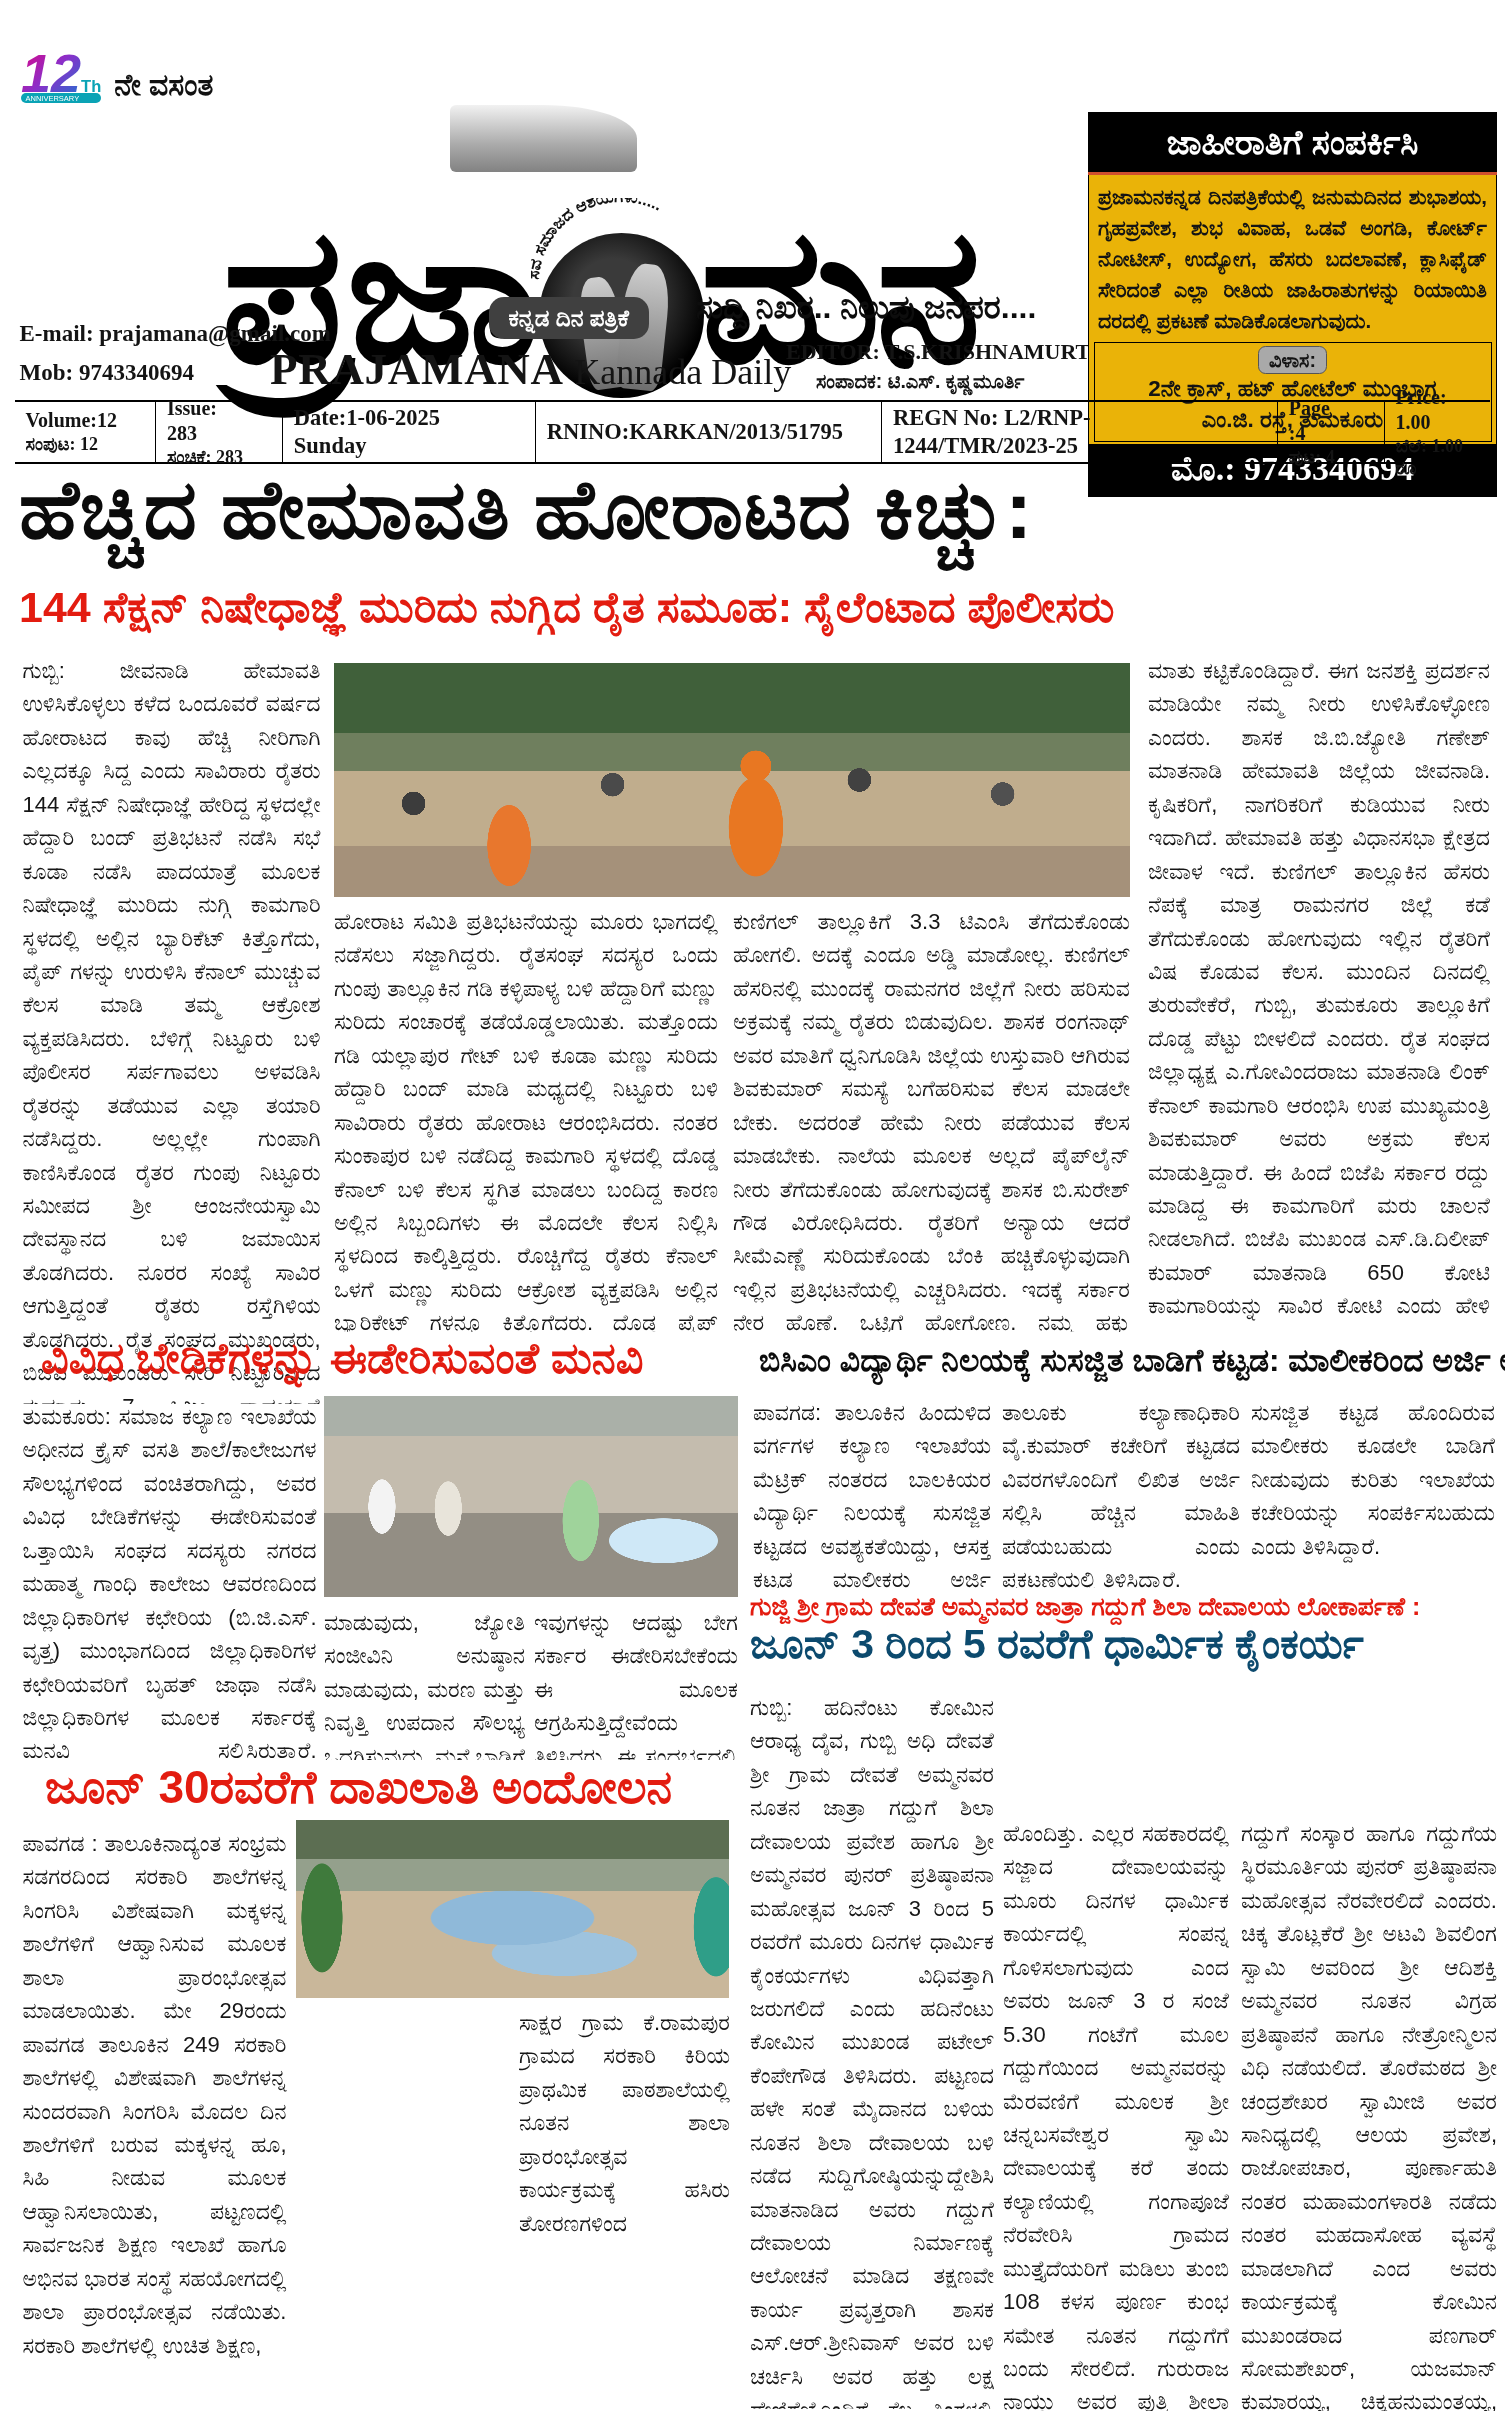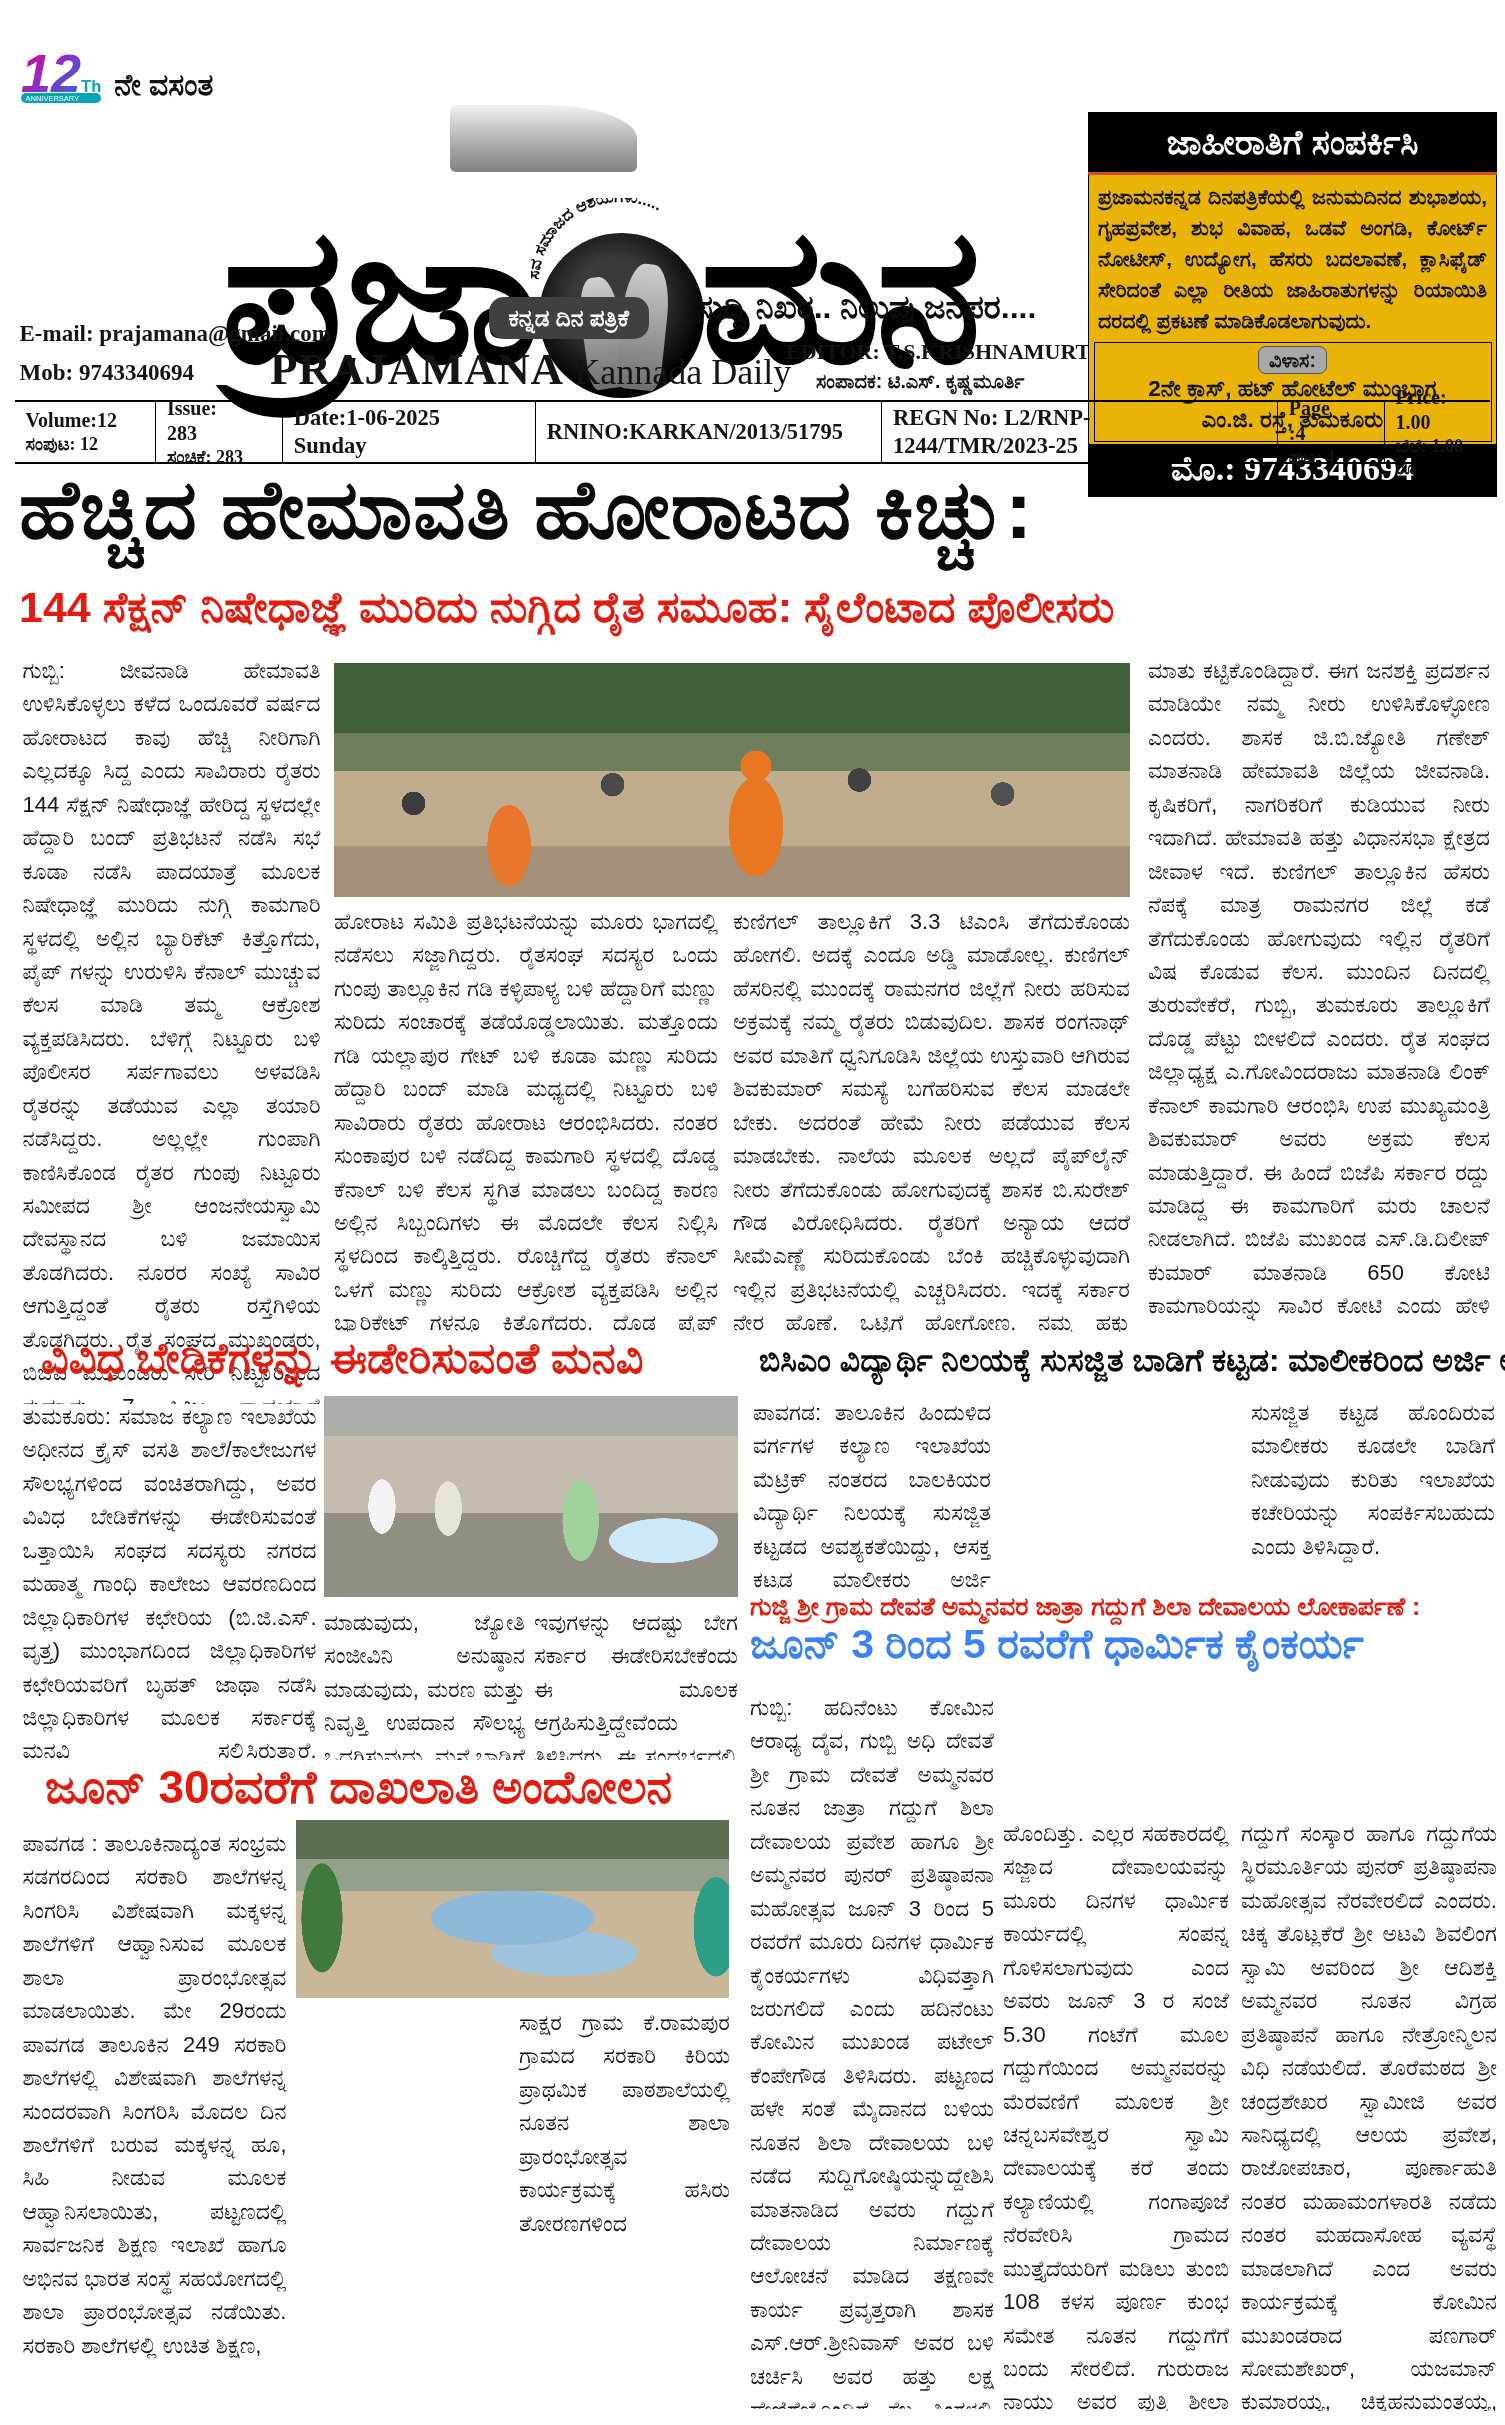--- a/index.html
+++ b/index.html
@@ -92,21 +92,21 @@
         radial-gradient(ellipse 22.5px 45px at 30% 56%,#e8e4da 0 60%,rgba(0,0,0,0) 61%),
         linear-gradient(#aab0a8 0 20%,#c4bcae 20% 58%,#938e84 58% 100%);}
   .a2ba{left:324px;top:1606px;width:201px;height:154px;}
   .a2bb{left:534px;top:1606px;width:204px;height:154px;}
   
   .a3c1{left:753px;top:1396px;width:238px;height:192px;}
   .a3c2{left:1002px;top:1396px;width:238px;height:192px;}
   .a3c3{left:1251px;top:1396px;width:244px;height:192px;}
   
   .a4hr{left:750px;top:1592px;width:753px;font-size:25px;white-space:nowrap;}
-  .a4hb{left:750px;top:1621px;width:712px;font-size:41px;font-weight:bold;color:#3b82f6;white-space:nowrap;}
+  .a4hb{left:750px;top:1621px;width:712px;font-size:41px;font-weight:bold;color:#0c4a6e;white-space:nowrap;}
   .a4c1{left:750px;top:1691px;width:244px;height:718px;}
   .photo3{left:1003px;top:1696px;width:459px;height:114px;
       background:
         radial-gradient(ellipse 19.5px 30px at 12% 55%,#f5f5f0 0 60%,rgba(0,0,0,0) 61%),
         radial-gradient(ellipse 19.5px 30px at 30% 52%,#ececе2 0 60%,rgba(0,0,0,0) 61%),
         radial-gradient(ellipse 19.5px 30px at 55% 50%,#f2efe6 0 60%,rgba(0,0,0,0) 61%),
         radial-gradient(ellipse 19.5px 30px at 88% 55%,#3f5d73 0 60%,rgba(0,0,0,0) 61%),
         linear-gradient(#d9d3c3 0 58%,#e3b9be 58% 82%,#b7b1a3 82% 100%);}
   .a4c2{left:1003px;top:1817px;width:226px;height:594px;}
   .a4c3{left:1241px;top:1817px;width:256px;height:594px;}
@@ -212,20 +212,21 @@
 
   <div class="abs h2-red red-head">ವಿವಿಧ ಬೇಡಿಕೆಗಳನ್ನು ಈಡೇರಿಸುವಂತೆ ಮನವಿ</div>
   <div class="abs h3-blk">ಬಿಸಿಎಂ ವಿದ್ಯಾರ್ಥಿ ನಿಲಯಕ್ಕೆ ಸುಸಜ್ಜಿತ ಬಾಡಿಗೆ ಕಟ್ಟಡ: ಮಾಲೀಕರಿಂದ ಅರ್ಜಿ ಆಹ್ವಾನ</div>
 
   <div class="abs col a2c1">ತುಮಕೂರು: ಸಮಾಜ ಕಲ್ಯಾಣ ಇಲಾಖೆಯ ಅಧೀನದ ಕ್ರೈಸ್ ವಸತಿ ಶಾಲೆ/ಕಾಲೇಜುಗಳ ಸೌಲಭ್ಯಗಳಿಂದ ವಂಚಿತರಾಗಿದ್ದು, ಅವರ ವಿವಿಧ ಬೇಡಿಕೆಗಳನ್ನು ಈಡೇರಿಸುವಂತೆ ಒತ್ತಾಯಿಸಿ ಸಂಘದ ಸದಸ್ಯರು ನಗರದ ಮಹಾತ್ಮ ಗಾಂಧಿ ಕಾಲೇಜು ಆವರಣದಿಂದ ಜಿಲ್ಲಾಧಿಕಾರಿಗಳ ಕಛೇರಿಯ (ಬಿ.ಜಿ.ಎಸ್. ವೃತ್ತ) ಮುಂಭಾಗದಿಂದ ಜಿಲ್ಲಾಧಿಕಾರಿಗಳ ಕಛೇರಿಯವರಿಗೆ ಬೃಹತ್ ಜಾಥಾ ನಡೆಸಿ ಜಿಲ್ಲಾಧಿಕಾರಿಗಳ ಮೂಲಕ ಸರ್ಕಾರಕ್ಕೆ ಮನವಿ ಸಲ್ಲಿಸಿರುತ್ತಾರೆ. ಪ್ರತಿಭಟನೆಯನ್ನುದ್ದೇಶಿಸಿ ವಸತಿ ಶಾಲೆಗಳ ಸಂಘದ ತುಮಕೂರು ಜಿಲ್ಲಾಧ್ಯಕ್ಷರಾದ ಜನಾರ್ಧನ್‌ರವರು ಮಾತನಾಡಿ ಸರ್ಕಾರಕ್ಕೆ ವಸತಿ ಶಿಕ್ಷಣ ನಿರ್ದೇಶನಾಲಯ ರಚನೆ</div>
   <div class="abs photo photo2"></div>
   <div class="abs col a2ba">ಮಾಡುವುದು, ಜ್ಯೋತಿ ಸಂಜೀವಿನಿ ಅನುಷ್ಠಾನ ಮಾಡುವುದು, ಮರಣ ಮತ್ತು ನಿವೃತ್ತಿ ಉಪದಾನ ಸೌಲಭ್ಯ ಒದಗಿಸುವುದು, ಮನೆ ಬಾಡಿಗೆ ಕಡಿತದಿಂದ ವಿನಾಯಿತಿ ನೀಡುವುದು, 10% ವಿಶೇಷ ಭತ್ಯೆ ಮಂಜೂರಾತಿ ಸೇರಿ ಒಟ್ಟು ಐದು ಪ್ರಮುಖ ಬೇಡಿಕೆಗಳು ನಮ್ಮದಾಗಿದ್ದು,</div>
   <div class="abs col a2bb">ಇವುಗಳನ್ನು ಆದಷ್ಟು ಬೇಗ ಸರ್ಕಾರ ಈಡೇರಿಸಬೇಕೆಂದು ಈ ಮೂಲಕ ಆಗ್ರಹಿಸುತ್ತಿದ್ದೇವೆಂದು ತಿಳಿಸಿದರು. ಈ ಸಂದರ್ಭದಲ್ಲಿ ಜಿಲ್ಲಾಧ್ಯಕ್ಷರಾದ ಜಿ.ಎಸ್ ಜನಾರ್ಧನ್ ಗೌರವಾಧ್ಯಕ್ಷರಾದ ಜಿತೇಂದ್ರ ಹಾಗೂ ಸದಸ್ಯರು ಉಪಸ್ಥಿತರಿದ್ದರು.</div>
 
   <div class="abs col a3c1">ಪಾವಗಡ: ತಾಲೂಕಿನ ಹಿಂದುಳಿದ ವರ್ಗಗಳ ಕಲ್ಯಾಣ ಇಲಾಖೆಯ ಮೆಟ್ರಿಕ್ ನಂತರದ ಬಾಲಕಿಯರ ವಿದ್ಯಾರ್ಥಿ ನಿಲಯಕ್ಕೆ ಸುಸಜ್ಜಿತ ಕಟ್ಟಡದ ಅವಶ್ಯಕತೆಯಿದ್ದು, ಆಸಕ್ತ ಕಟ್ಟಡ ಮಾಲೀಕರು ಅರ್ಜಿ ಸಲ್ಲಿಸಬಹುದು.</div>
+  <div class="abs col a3c2">ತಾಲೂಕು ಕಲ್ಯಾಣಾಧಿಕಾರಿ ವೈ.ಕುಮಾರ್ ಕಚೇರಿಗೆ ಕಟ್ಟಡದ ವಿವರಗಳೊಂದಿಗೆ ಲಿಖಿತ ಅರ್ಜಿ ಸಲ್ಲಿಸಿ ಹೆಚ್ಚಿನ ಮಾಹಿತಿ ಪಡೆಯಬಹುದು ಎಂದು ಪ್ರಕಟಣೆಯಲ್ಲಿ ತಿಳಿಸಿದ್ದಾರೆ.</div>
   <div class="abs col a3c3">ಸುಸಜ್ಜಿತ ಕಟ್ಟಡ ಹೊಂದಿರುವ ಮಾಲೀಕರು ಕೂಡಲೇ ಬಾಡಿಗೆ ನೀಡುವುದು ಕುರಿತು ಇಲಾಖೆಯ ಕಚೇರಿಯನ್ನು ಸಂಪರ್ಕಿಸಬಹುದು ಎಂದು ತಿಳಿಸಿದ್ದಾರೆ.</div>
 
   <div class="abs a4hr red-head">ಗುಜ್ಜಿ ಶ್ರೀ ಗ್ರಾಮ ದೇವತೆ ಅಮ್ಮನವರ ಜಾತ್ರಾ ಗದ್ದುಗೆ ಶಿಲಾ ದೇವಾಲಯ ಲೋಕಾರ್ಪಣೆ :</div>
   <div class="abs a4hb">ಜೂನ್ 3 ರಿಂದ 5 ರವರೆಗೆ ಧಾರ್ಮಿಕ ಕೈಂಕರ್ಯ</div>
   <div class="abs col a4c1">ಗುಬ್ಬಿ: ಹದಿನೆಂಟು ಕೋಮಿನ ಆರಾಧ್ಯ ದೈವ, ಗುಬ್ಬಿ ಅಧಿ ದೇವತೆ ಶ್ರೀ ಗ್ರಾಮ ದೇವತೆ ಅಮ್ಮನವರ ನೂತನ ಜಾತ್ರಾ ಗದ್ದುಗೆ ಶಿಲಾ ದೇವಾಲಯ ಪ್ರವೇಶ ಹಾಗೂ ಶ್ರೀ ಅಮ್ಮನವರ ಪುನರ್ ಪ್ರತಿಷ್ಠಾಪನಾ ಮಹೋತ್ಸವ ಜೂನ್ 3 ರಿಂದ 5 ರವರೆಗೆ ಮೂರು ದಿನಗಳ ಧಾರ್ಮಿಕ ಕೈಂಕರ್ಯಗಳು ವಿಧಿವತ್ತಾಗಿ ಜರುಗಲಿದೆ ಎಂದು ಹದಿನೆಂಟು ಕೋಮಿನ ಮುಖಂಡ ಪಟೇಲ್ ಕೆಂಪೇಗೌಡ ತಿಳಿಸಿದರು. ಪಟ್ಟಣದ ಹಳೇ ಸಂತೆ ಮೈದಾನದ ಬಳಿಯ ನೂತನ ಶಿಲಾ ದೇವಾಲಯ ಬಳಿ ನಡೆದ ಸುದ್ದಿಗೋಷ್ಠಿಯನ್ನುದ್ದೇಶಿಸಿ ಮಾತನಾಡಿದ ಅವರು ಗದ್ದುಗೆ ದೇವಾಲಯ ನಿರ್ಮಾಣಕ್ಕೆ ಆಲೋಚನೆ ಮಾಡಿದ ತಕ್ಷಣವೇ ಕಾರ್ಯ ಪ್ರವೃತ್ತರಾಗಿ ಶಾಸಕ ಎಸ್.ಆರ್.ಶ್ರೀನಿವಾಸ್ ಅವರ ಬಳಿ ಚರ್ಚಿಸಿ ಅವರ ಹತ್ತು ಲಕ್ಷ ದೇಣಿಗೆಯೊಂದಿಗೆ ಕೆಲ ತಿಂಗಳಲ್ಲಿ ಶಿಲಾ ದೇವಾಲಯ ಸಿದ್ಧವಾಗಿದೆ. ಹಳೆಯ ಗದ್ದುಗೆ ಜಾತ್ರೆಯ ವೇಳೆ ಶಿಥಿಲಾವಸ್ಥೆ ಹೊಂದಿತ್ತು.</div>
   <div class="abs photo photo3"></div>
   <div class="abs col a4c2">ಹೊಂದಿತ್ತು. ಎಲ್ಲರ ಸಹಕಾರದಲ್ಲಿ ಸಜ್ಜಾದ ದೇವಾಲಯವನ್ನು ಮೂರು ದಿನಗಳ ಧಾರ್ಮಿಕ ಕಾರ್ಯದಲ್ಲಿ ಸಂಪನ್ನ ಗೊಳಿಸಲಾಗುವುದು ಎಂದ ಅವರು ಜೂನ್ 3 ರ ಸಂಜೆ 5.30 ಗಂಟೆಗೆ ಮೂಲ ಗದ್ದುಗೆಯಿಂದ ಅಮ್ಮನವರನ್ನು ಮೆರವಣಿಗೆ ಮೂಲಕ ಶ್ರೀ ಚನ್ನಬಸವೇಶ್ವರ ಸ್ವಾಮಿ ದೇವಾಲಯಕ್ಕೆ ಕರೆ ತಂದು ಕಲ್ಯಾಣಿಯಲ್ಲಿ ಗಂಗಾಪೂಜೆ ನೆರವೇರಿಸಿ ಗ್ರಾಮದ ಮುತ್ತೈದೆಯರಿಗೆ ಮಡಿಲು ತುಂಬಿ 108 ಕಳಸ ಪೂರ್ಣ ಕುಂಭ ಸಮೇತ ನೂತನ ಗದ್ದುಗೆಗೆ ಬಂದು ಸೇರಲಿದೆ. ಗುರುರಾಜ ನಾಯ್ಡು ಅವರ ಪುತ್ರಿ ಶೀಲಾ ನಾಯ್ಡು ಅವರಿಂದ ಶ್ರೀದೇವಿ ಮಹಾತ್ಮೆ ಹರಿಕಥೆ ನಡೆಯಲಿದೆ ಎಂದ ಅವರು ಜೂನ್ 5 ರಂದು ಮುಂಜಾನೆ ಅಷ್ಟಬಂಧ ನೆರವೇರಿಸಿ ತೇವಡೇಹಳ್ಳಿ ಶ್ರೀ ಚನ್ನಬಸವೇಶ್ವರ ಶಿವಾಚಾರ್ಯ ಅವರಿಂದ ನೂತನ</div>
   <div class="abs col a4c3">ಗದ್ದುಗೆ ಸಂಸ್ಕಾರ ಹಾಗೂ ಗದ್ದುಗೆಯ ಸ್ಥಿರಮೂರ್ತಿಯ ಪುನರ್ ಪ್ರತಿಷ್ಠಾಪನಾ ಮಹೋತ್ಸವ ನೆರವೇರಲಿದೆ ಎಂದರು. ಚಿಕ್ಕ ತೊಟ್ಲಕೆರೆ ಶ್ರೀ ಅಟವಿ ಶಿವಲಿಂಗ ಸ್ವಾಮಿ ಅವರಿಂದ ಶ್ರೀ ಆದಿಶಕ್ತಿ ಅಮ್ಮನವರ ನೂತನ ವಿಗ್ರಹ ಪ್ರತಿಷ್ಠಾಪನೆ ಹಾಗೂ ನೇತ್ರೋನ್ಮಿಲನ ವಿಧಿ ನಡೆಯಲಿದೆ. ತೊರೆಮಠದ ಶ್ರೀ ಚಂದ್ರಶೇಖರ ಸ್ವಾಮೀಜಿ ಅವರ ಸಾನಿಧ್ಯದಲ್ಲಿ ಆಲಯ ಪ್ರವೇಶ, ರಾಜೋಪಚಾರ, ಪೂರ್ಣಾಹುತಿ ನಂತರ ಮಹಾಮಂಗಳಾರತಿ ನಡೆದು ನಂತರ ಮಹದಾಸೋಹ ವ್ಯವಸ್ಥೆ ಮಾಡಲಾಗಿದೆ ಎಂದ ಅವರು ಕಾರ್ಯಕ್ರಮಕ್ಕೆ ಕೋಮಿನ ಮುಖಂಡರಾದ ಪಣಗಾರ್ ಸೋಮಶೇಖರ್, ಯಜಮಾನ್ ಕುಮಾರಯ್ಯ, ಚಿಕ್ಕಹನುಮಂತಯ್ಯ, ರೇಣುಕಸ್ವಾಮಿ, ಪಾಪಣ್ಣ, ಬಲರಾಮಯ್ಯ, ಪಪಂ ಸದಸ್ಯ ಕುಮಾರ್, ಗುತ್ತಿಗೆದಾರ ಮಂಜುನಾಥ್ ಇತರರು ಇದ್ದರು.</div>
 
   <div class="abs a5h red-head">ಜೂನ್ 30ರವರೆಗೆ ದಾಖಲಾತಿ ಅಂದೋಲನ</div>

